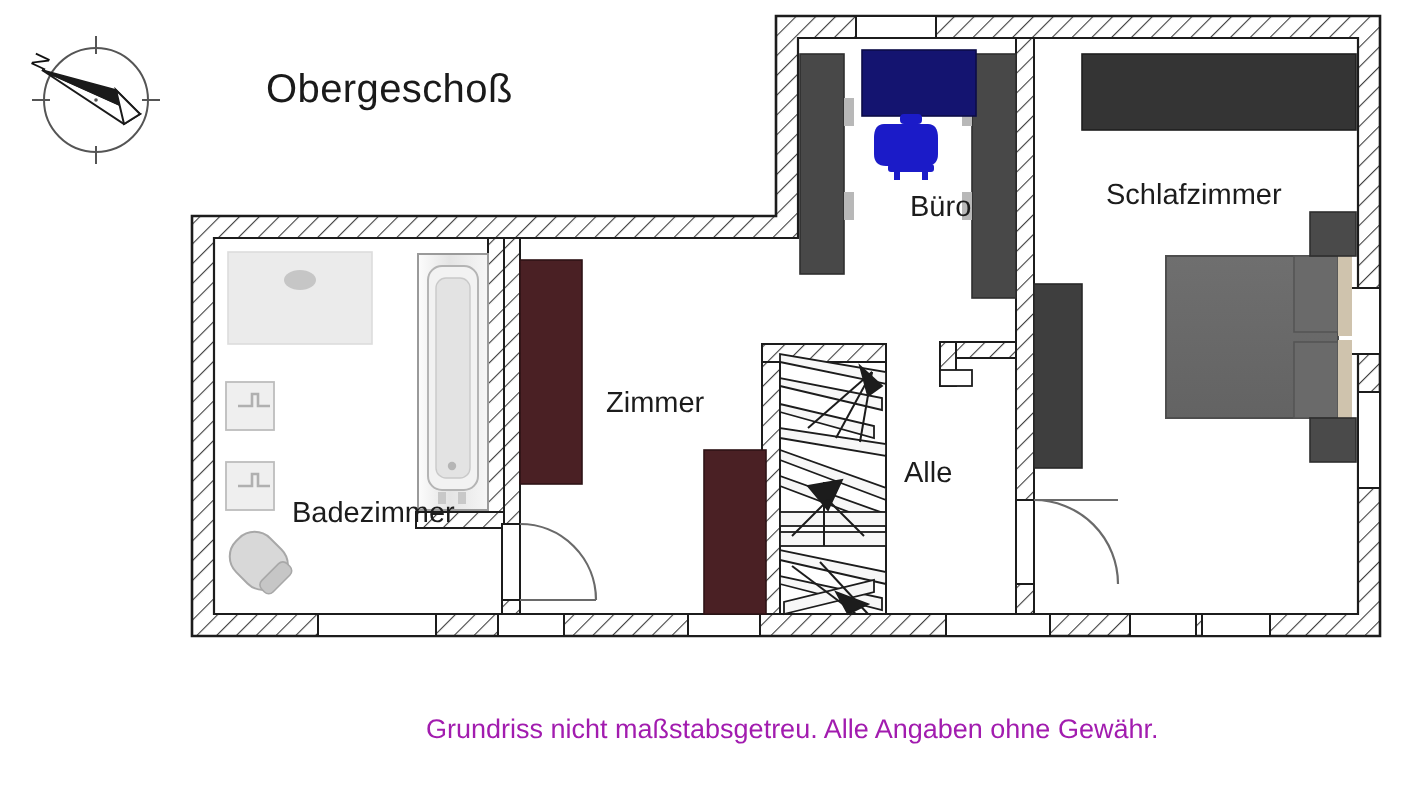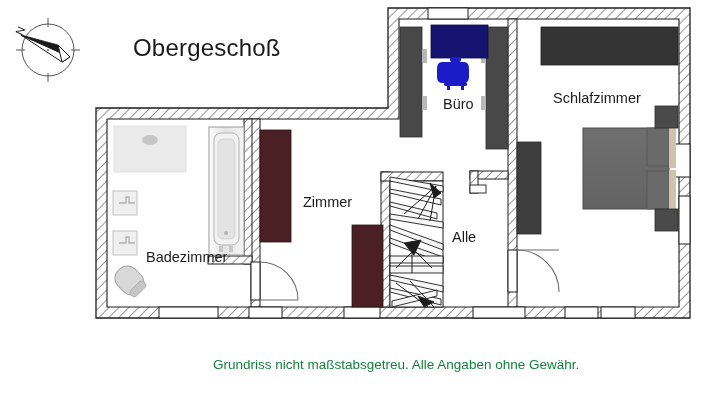--- a/index.html
+++ b/index.html
@@ -1,25 +1,25 @@
 <!DOCTYPE html>
 <html><head>
 <meta charset="utf-8">
 <style>
   html,body{margin:0;padding:0;background:#ffffff;}
   body{width:706px;height:400px;overflow:hidden;font-family:"Liberation Sans",sans-serif;}
   #stage{position:relative;width:706px;height:400px;background:#ffffff;}
   .lbl{position:absolute;color:#1a1a1a;white-space:nowrap;}
-  #floorplan-title{left:133px;top:34px;font-size:24px;letter-spacing:0.2px;}
-  #caption{left:213px;top:357px;font-size:13.5px;color:#15803d;}
+  #floorplan-title{left:133px;top:34px;font-size:20px;letter-spacing:0.2px;}
+  #caption{left:213px;top:357px;font-size:13.5px;color:#a21caf;}
   .room-label{font-size:14.5px;color:#1c1c1c;}
   #label-badezimmer{left:146px;top:232px;margin-top:17px;}
   #label-zimmer{left:303px;top:194px;}
   #label-gang{left:452px;top:229px;}
-  #label-buro{left:443px;top:96px;text-align:center;}
+  #label-buro{left:455px;top:96px;text-align:center;}
   #label-schlafzimmer{left:553px;top:90px;}
   svg{position:absolute;left:0;top:0;}
 </style>
 </head>
 <body>
 
 <div id="stage">
 
   <svg width="706" height="400" viewBox="0 0 706 400">
     <defs>

